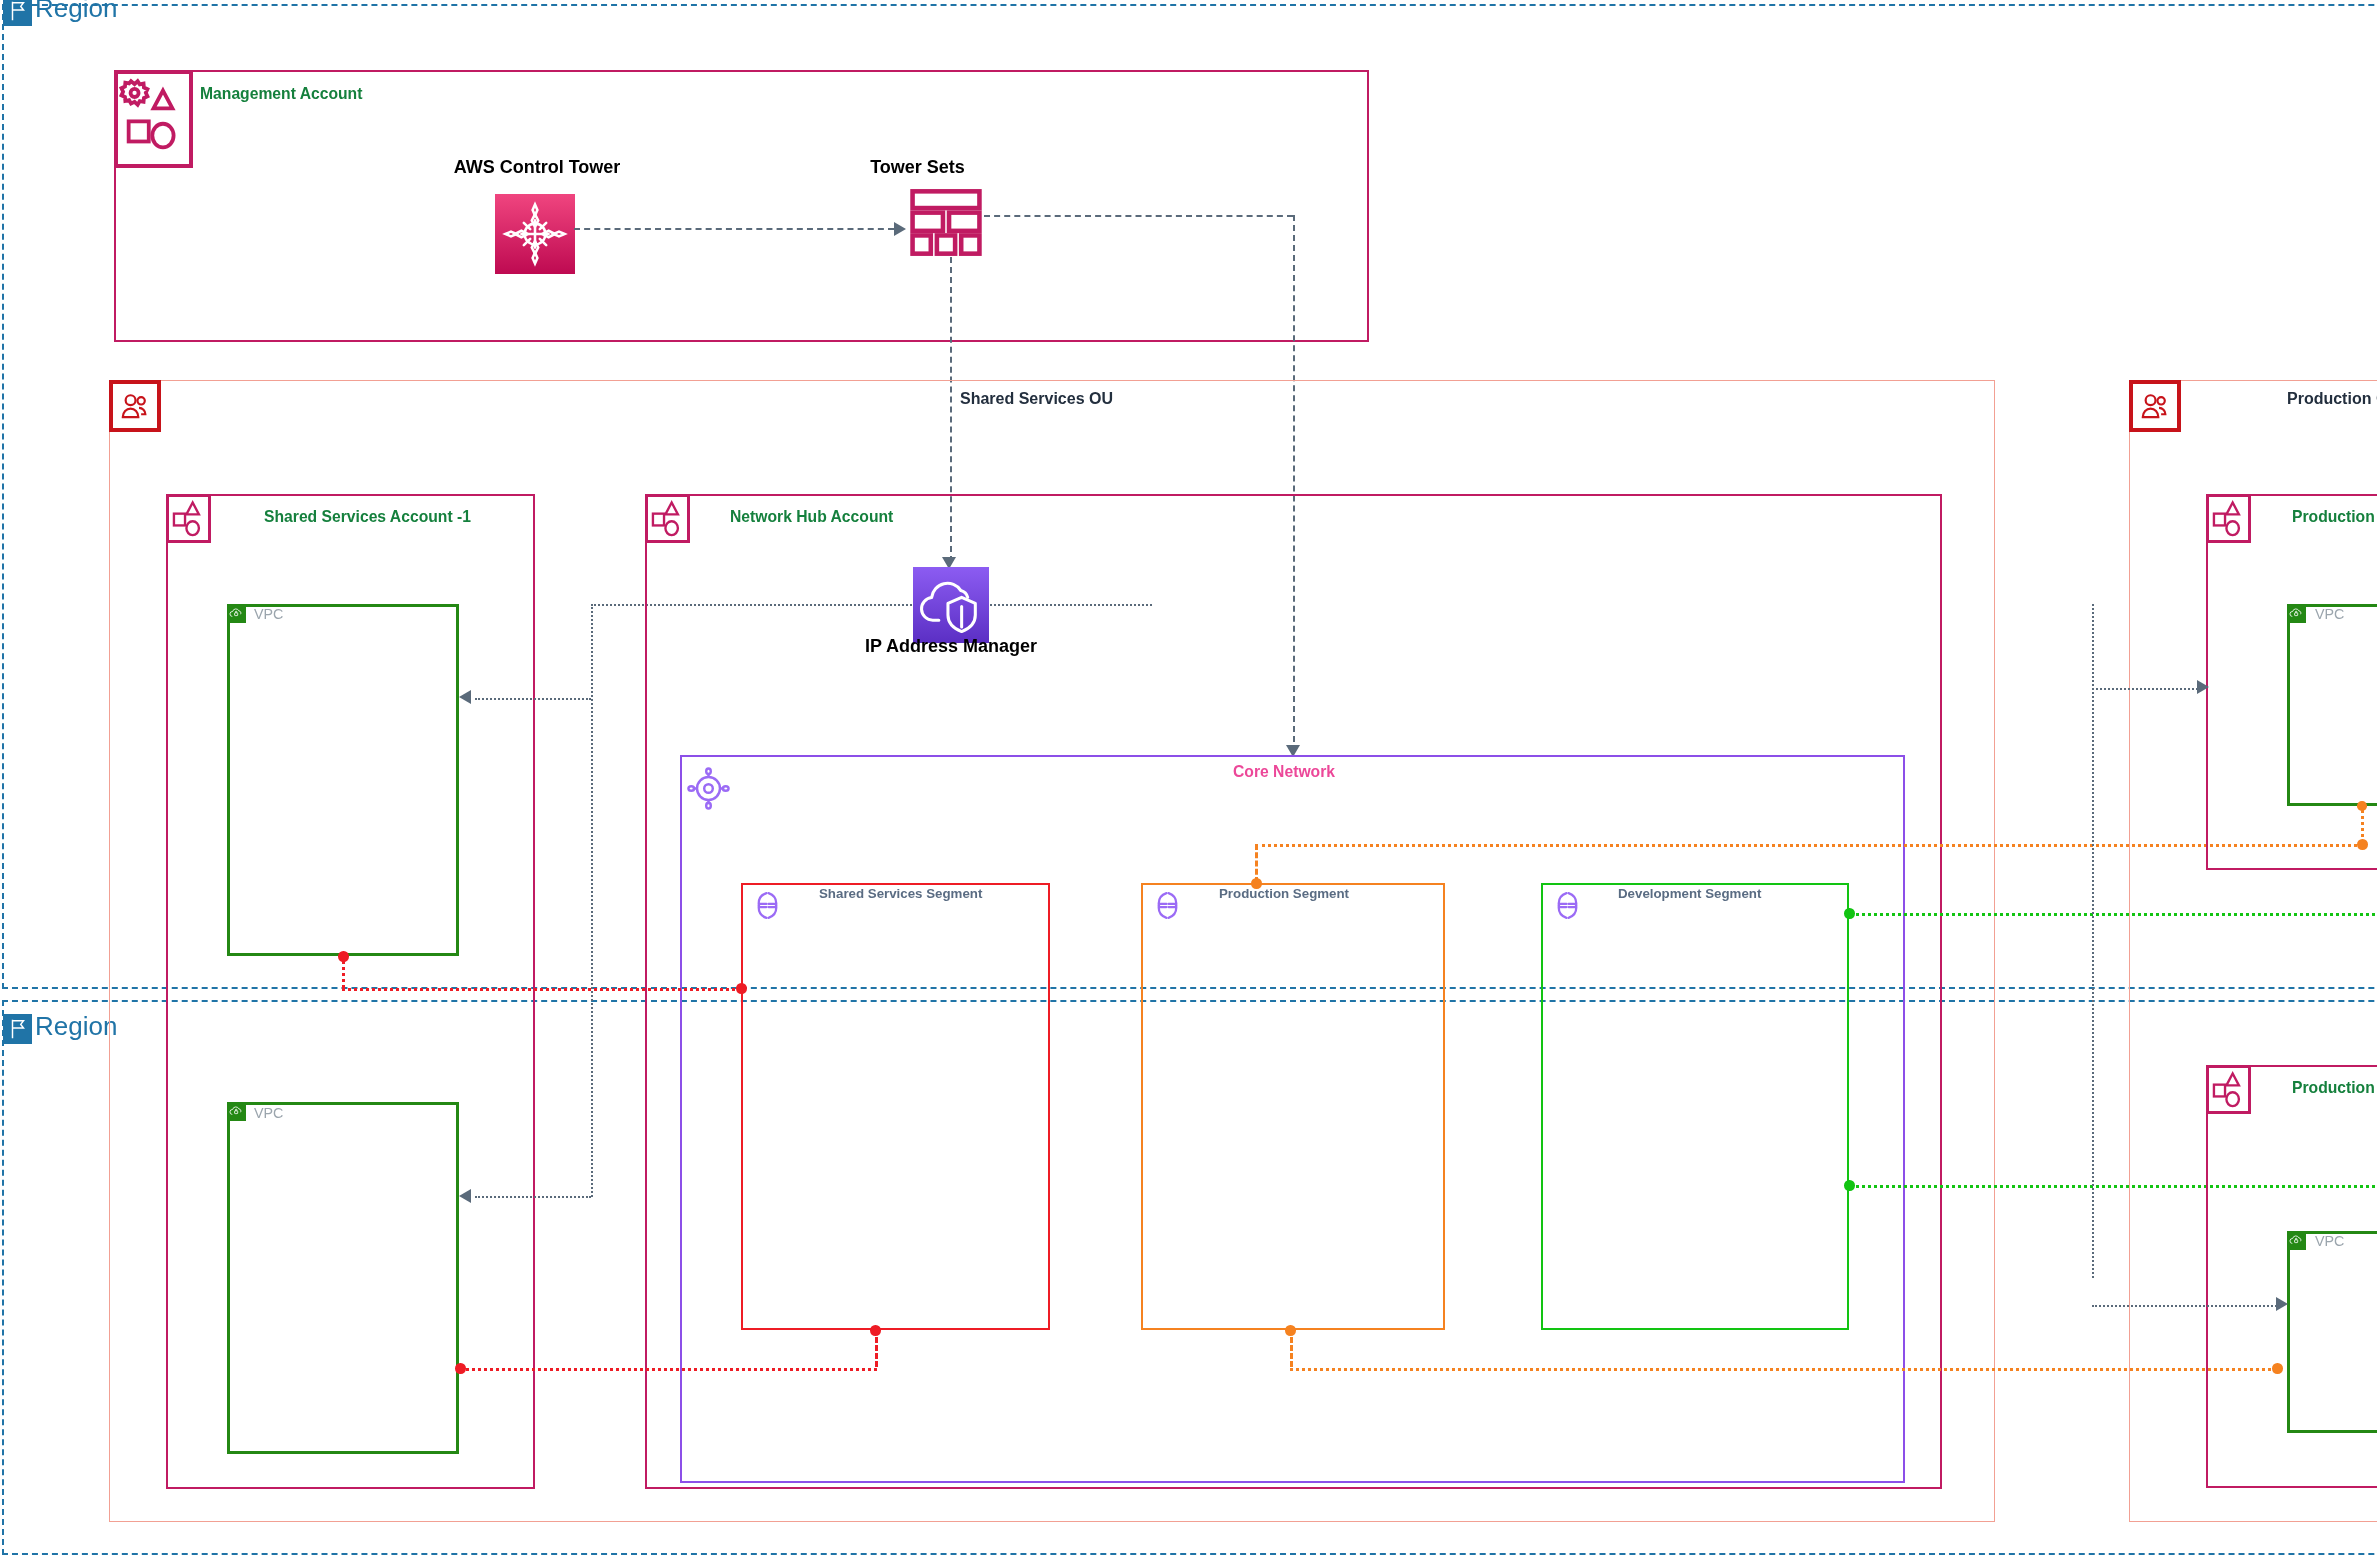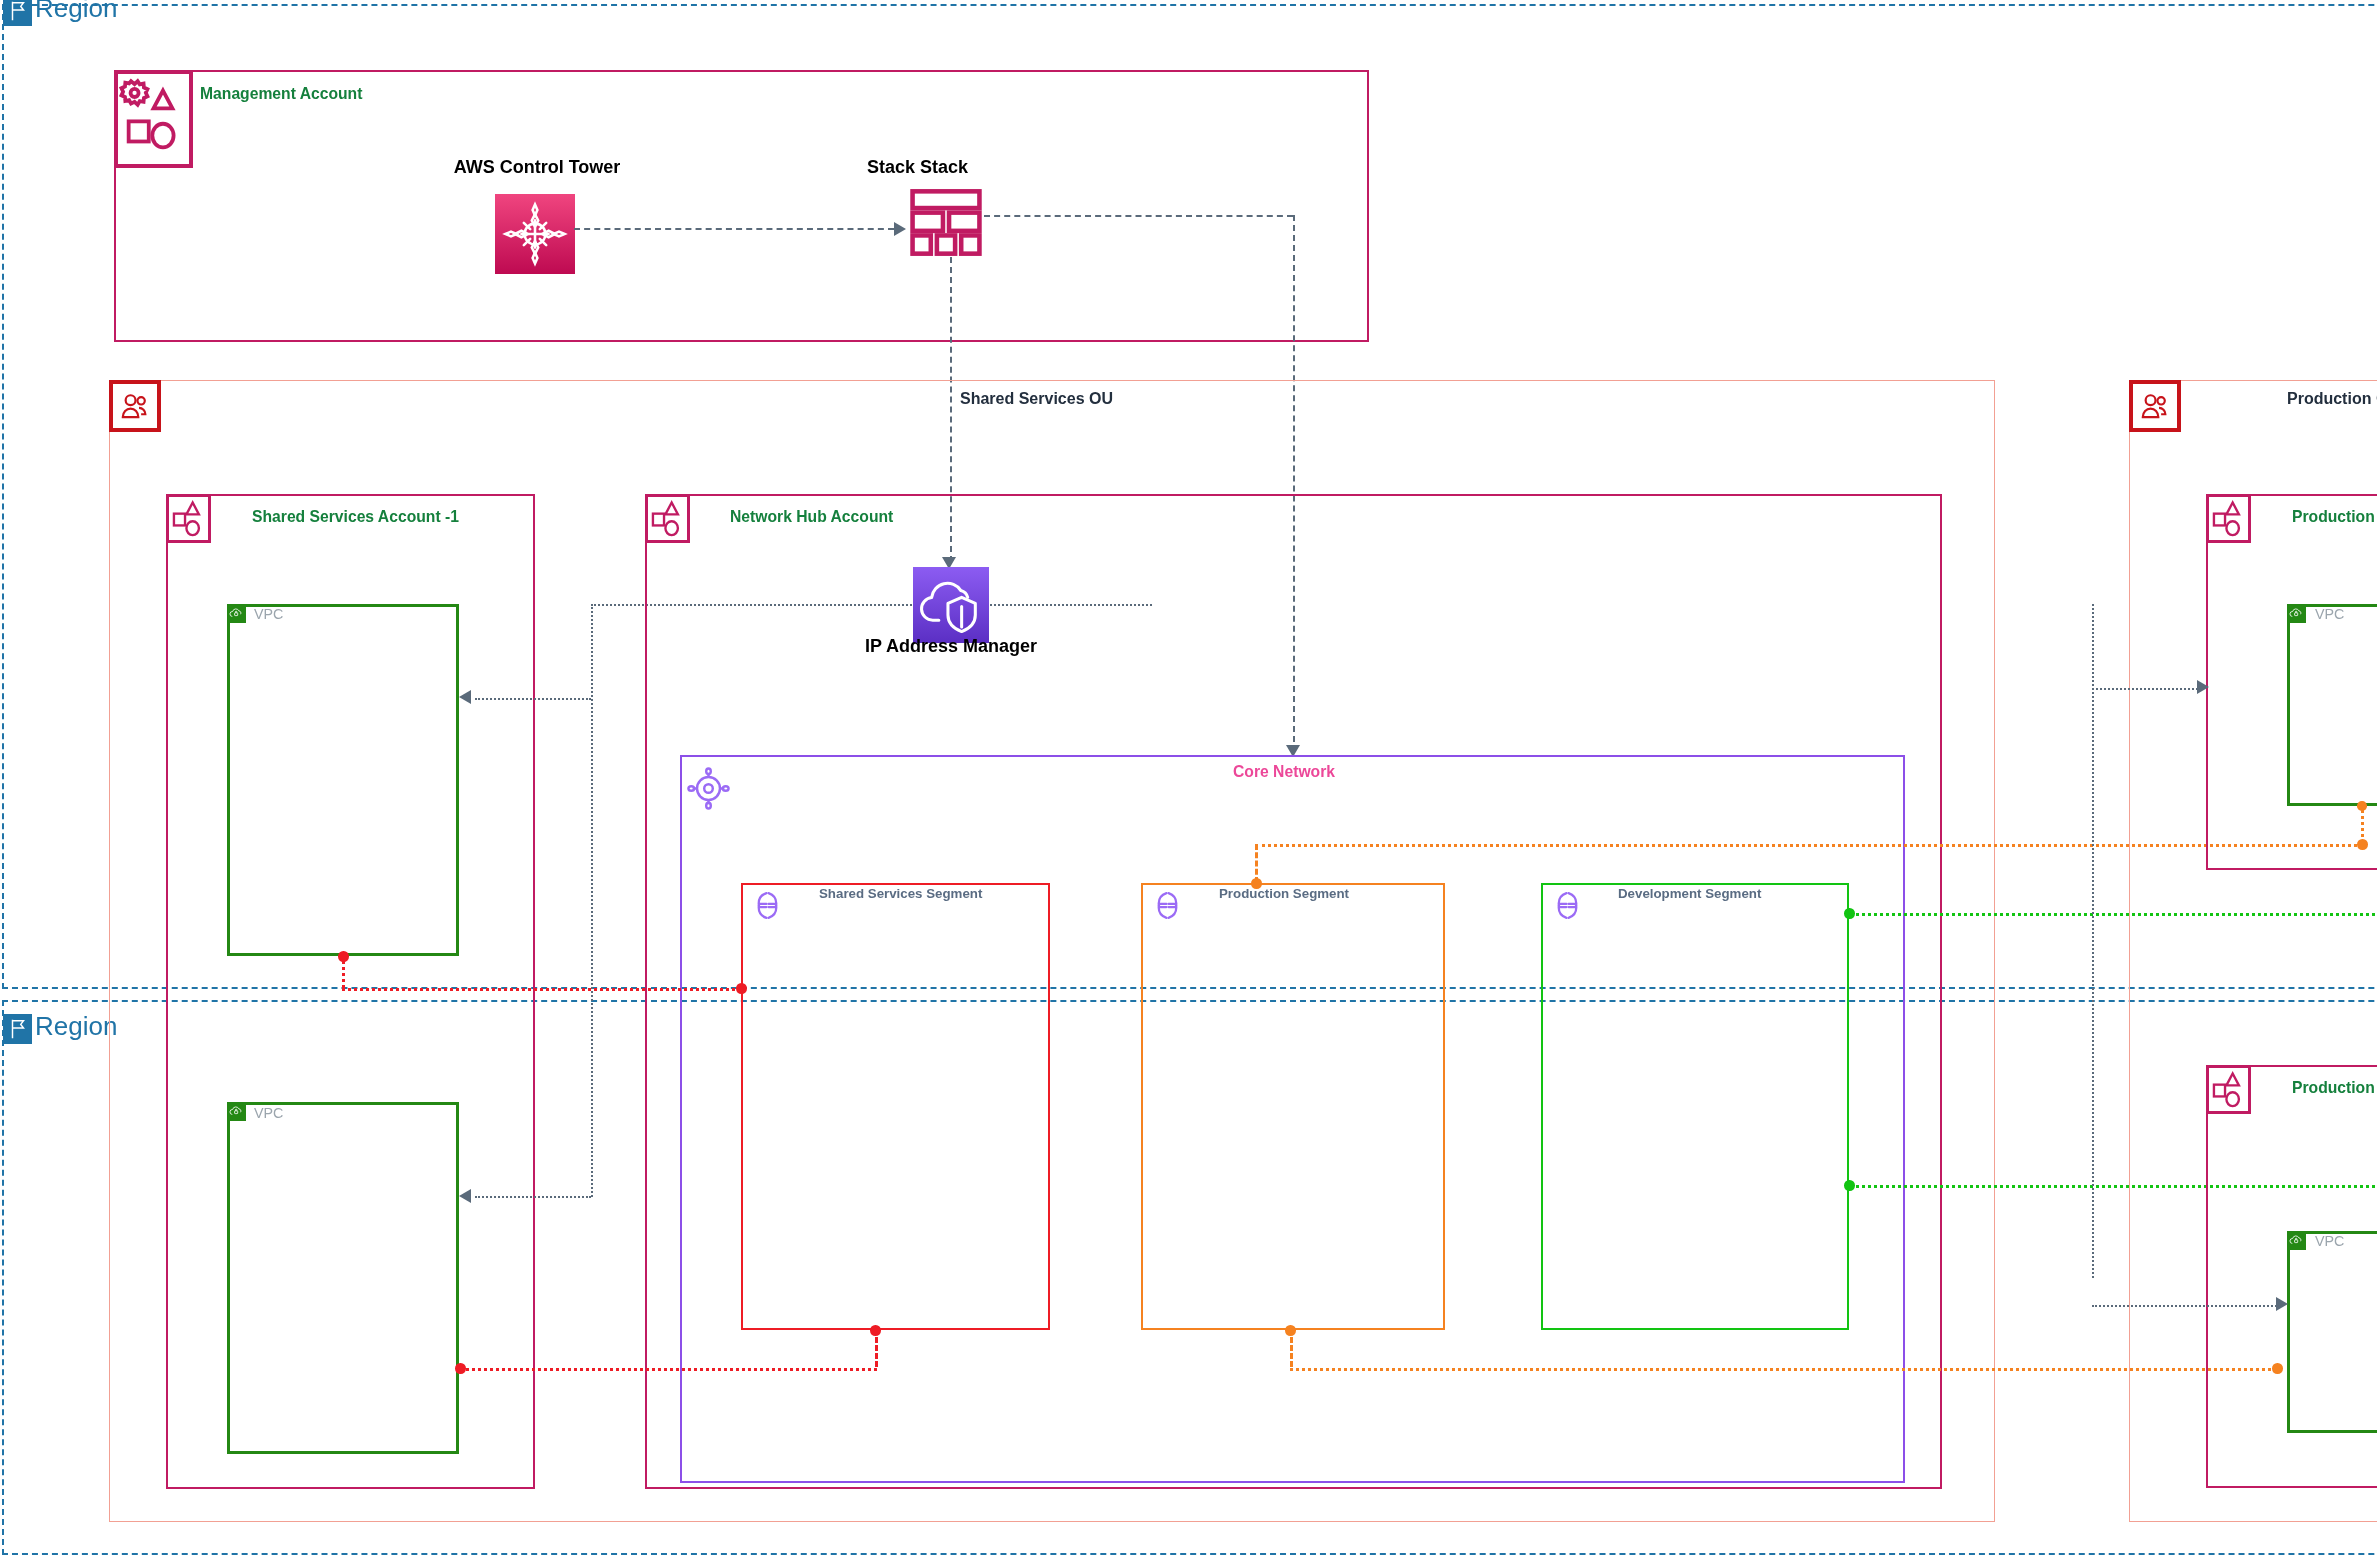--- a/index.html
+++ b/index.html
@@ -106,21 +106,21 @@
           <path d="M75 50l-8-4-8 4 8 4z"></path>
         <path d="M50 13l-3 7 3 7 3-7z"></path>
           <path d="M50 87l-3-7 3-7 3 7z"></path>
         <path d="M13 50l7-3 7 3-7 3z"></path>
           <path d="M87 50l-7-3-7 3 7 3z"></path>
         <path d="M44 44l-8-8M56 44l8-8M44 56l-8 8M56 56l8 8"></path>
       </g>
     </svg>
   </div>
 
-  <div class="svc-caption" style="left:846px;top:157px;width:143px;">Stack Stack</div>
+  <div class="svc-caption" style="left:846px;top:157px;width:143px;">Tower Sets</div>
   <div class="svc-tile" style="left:908px;top:188px;width:76px;height:69px;">
     <svg viewBox="0 0 100 90">
       <g fill="none" stroke="#C01B62" stroke-width="6">
         <rect x="6" y="4" width="88" height="22"></rect>
         <rect x="6" y="32" width="40" height="24"></rect>
         <rect x="54" y="32" width="40" height="24"></rect>
         <rect x="6" y="62" width="24" height="24"></rect>
         <rect x="38" y="62" width="24" height="24"></rect>
         <rect x="70" y="62" width="24" height="24"></rect>
       </g>
@@ -153,21 +153,21 @@
   <div class="abs acct-box" style="left:166px;top:494px;width:369px;height:995px;"></div>
   <div class="acct-icon" style="left:166px;top:494px;">
     <svg viewBox="0 0 56 62">
       <g fill="none" stroke="#C01B62" stroke-width="3.4">
         <path d="M34 8 43 25H25z"></path>
         <rect x="7" y="24" width="16" height="17"></rect>
         <ellipse cx="34" cy="45" rx="9" ry="10"></ellipse>
       </g>
     </svg>
   </div>
-  <div class="acct-title" style="left:252px;top:508px;">Shared Services Account -1</div>
+  <div class="acct-title" style="left:264px;top:508px;">Shared Services Account -1</div>
 
   <div class="abs vpc-box" style="left:227px;top:604px;width:232px;height:352px;">
     <div class="vpc-tab" style="left:-3.3px;top:-3.3px;">
       <svg viewBox="0 0 26 22">
           <g fill="none" stroke="#fff" stroke-width="1.5">
         <path d="M6 17a4.5 4.5 0 0 1 .6-9 6 6 0 0 1 11.3-1.2A4 4 0 0 1 21 13"></path>
         <rect x="10.2" y="10.5" width="5.6" height="5" rx="1"></rect>
         <path d="M11.6 10.5V9a1.4 1.4 0 1 1 2.8 0v1.5"></path>
       </g>
         </svg>

